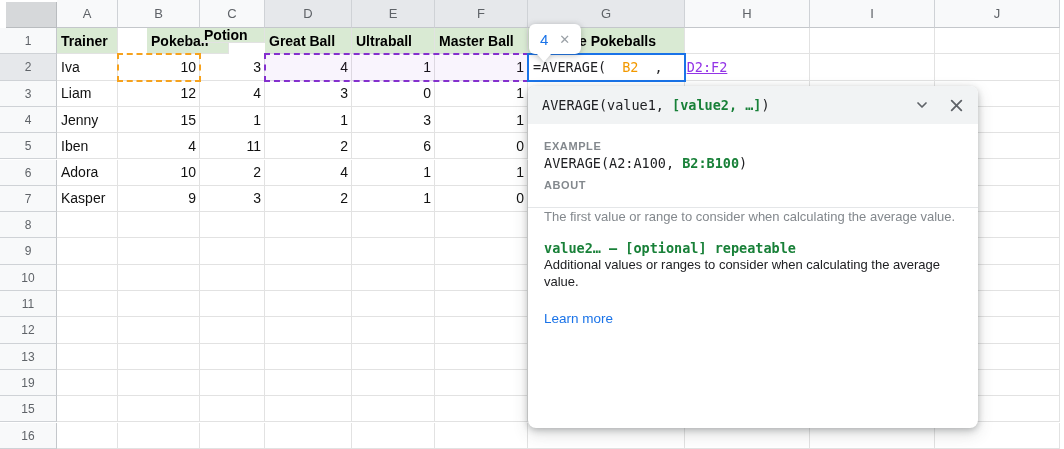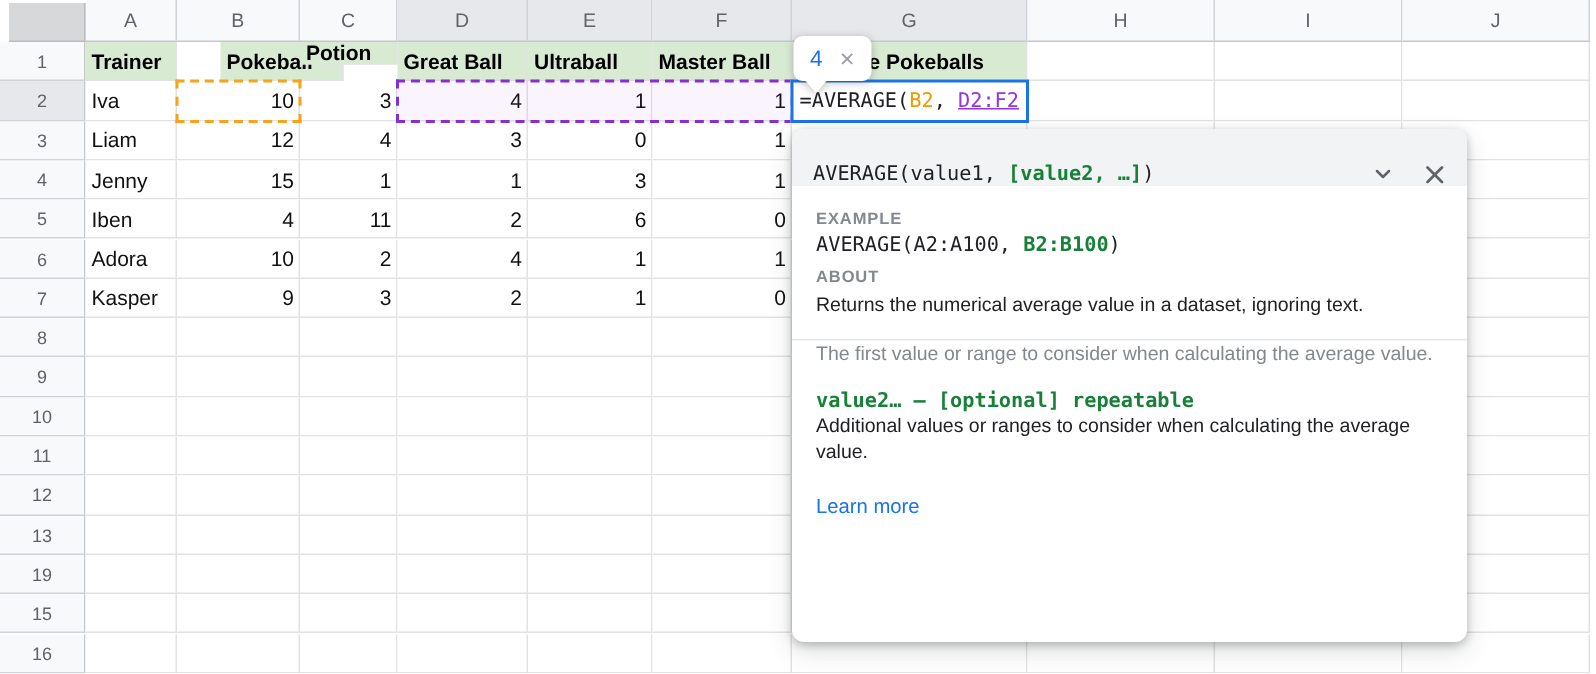--- a/index.html
+++ b/index.html
@@ -22,39 +22,39 @@
         overflow:hidden;display:flex;align-items:center;padding:0 3px 0 4px;background:#fff;}
   .cell.green{background:#d9ead3;font-weight:bold;color:#000;}
   .cell.num{justify-content:flex-end;}
 
   
   .dashbox{position:absolute;box-sizing:border-box;z-index:5;pointer-events:none;}
   #dash-b2{border:2px dashed #f6a21d;}
   #dash-d2f2{border:2px dashed #8430ce;background:rgba(132,48,206,0.05);}
   #formula-cell{position:absolute;box-sizing:border-box;border:2px solid #1a73e8;background:#fff;
                 z-index:6;display:flex;align-items:center;padding-left:4px;
-                font-family:"DejaVu Sans Mono",monospace;font-size:13.5px;color:#202124;white-space:pre;}
+                font-family:"DejaVu Sans Mono",monospace;font-size:13.5px;color:#202124;white-space:pre;gap:16px;}
   .seg-orange{color:#f29900;}
   .seg-purple{color:#9334e6;text-decoration:underline;}
 
   
   #result-tip{position:absolute;left:529px;top:24px;z-index:12;
               filter:drop-shadow(0 1px 3px rgba(60,64,67,.35));}
   #result-tip .bubble{background:#fff;border-radius:6px;height:30px;display:flex;align-items:center;
               gap:11px;padding:0 11px;font-size:15px;}
   #result-tip .val{color:#1a73e8;}
   #result-tip .x{color:#9aa0a6;font-size:13px;cursor:pointer;}
   #result-tip .arrow{position:absolute;left:8px;top:30px;width:0;height:0;
               border-left:7px solid transparent;border-right:7px solid transparent;border-top:8px solid #fff;}
 
   
   #help-popup{position:absolute;left:528px;top:86px;width:450px;height:342px;background:#fff;
               border-radius:8px;box-shadow:0 2px 6px rgba(60,64,67,.3),0 6px 16px rgba(60,64,67,.18);
               z-index:20;box-sizing:border-box;overflow:hidden;}
-  #help-head{height:38px;background:#f1f3f4;display:flex;align-items:flex-end;padding:0 14px;
+  #help-head{height:38px;background:#f1f3f4;display:flex;align-items:center;padding:0 14px;
              font-family:"DejaVu Sans Mono",monospace;font-size:13.5px;color:#202124;white-space:pre;}
   #help-head .grow{flex:1;}
   .hicon{width:16px;height:16px;display:flex;align-items:center;justify-content:center;
          color:#5f6368;cursor:pointer;margin-left:18px;}
   #help-body{padding:8px 16px 0;}
   .slabel{font-size:11px;font-weight:bold;letter-spacing:.6px;color:#83888d;margin-top:8px;}
   .code{font-family:"DejaVu Sans Mono",monospace;font-size:13.5px;color:#202124;margin-top:3px;white-space:pre;}
   .grn{color:#188038;font-weight:bold;}
   .abouttxt{font-size:13px;color:#202124;margin-top:4px;}
   .divider{border-top:1px solid #e4e6e8;margin:16px -16px 0;}
@@ -286,21 +286,20 @@
       <span class="hicon">
         <svg width="15" height="15" viewBox="0 0 14 14">
             <path d="M2.5 2.5l9 9M11.5 2.5l-9 9" fill="none" stroke="#5f6368" stroke-width="1.7" stroke-linecap="round"></path>
           </svg>
       </span>
     </div>
     <div id="help-body">
       <div class="slabel">EXAMPLE</div>
       <div class="code"><span>AVERAGE(A2:A100, </span><span class="grn">B2:B100</span><span>)</span></div>
       <div class="slabel">ABOUT</div>
-      <div class="abouttxt">Returns the numerical average value in a dataset, ignoring text.</div>
       <div class="divider"></div>
       <div id="params">
           <div class="pdesc muted">The first value or range to consider when calculating the average value.</div>
           <div class="pname green">value2… – [optional] repeatable</div>
           <div class="pdesc dark">Additional values or ranges to consider when calculating the average value.</div>
         </div>
       <a id="learn-more">Learn more</a>
     </div>
   </div>
 

